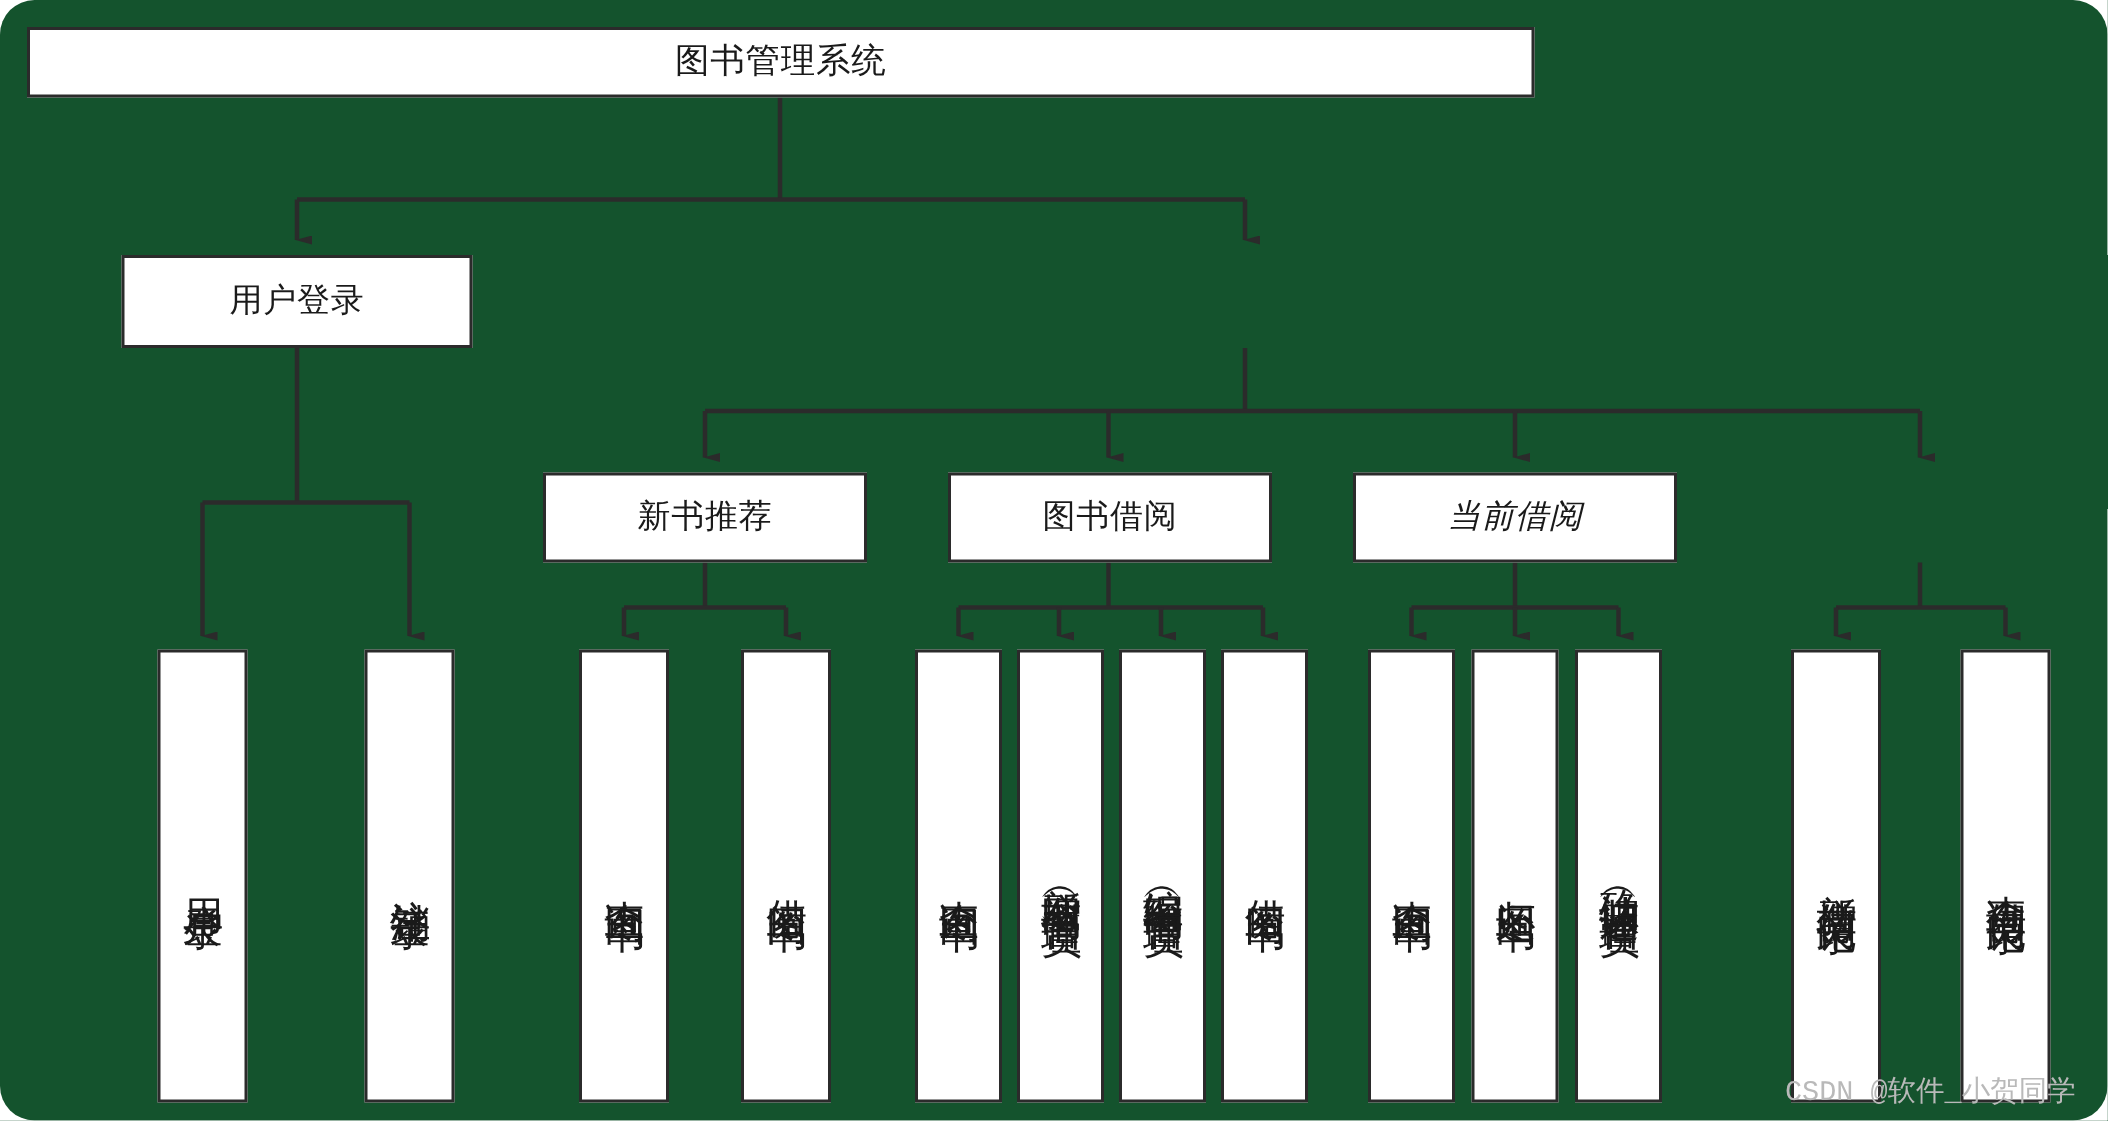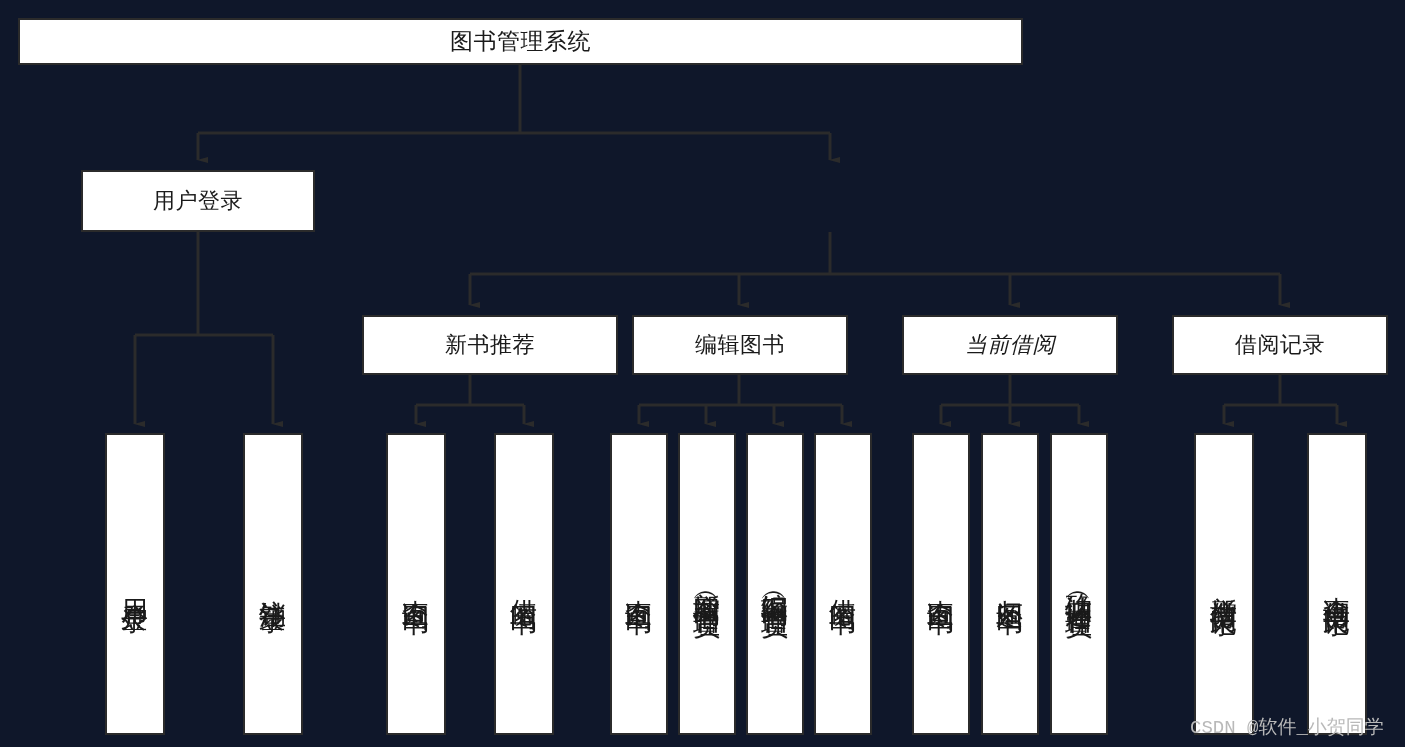--- a/index.html
+++ b/index.html
@@ -7,22 +7,23 @@
     padding: 0;
     background: #ffffff;
   }
   body {
     font-family: "DejaVu Sans", "Liberation Sans", sans-serif;
   }
   #canvas {
     position: relative;
     width: 1405px;
     height: 747px;
-    background: #0f172a;
+    background: #14532d;
     overflow: hidden;
+    border-radius: 23px;
   }
   svg.diagram {
     position: absolute;
     left: 0;
     top: 0;
     width: 1405px;
     height: 747px;
   }
   .node-box {
     position: absolute;
@@ -122,31 +123,28 @@
   </svg>
 
   <div class="node-box" style="left:18px; top:18px; width:1005px; height:47px;">
     <span class="node-label h-label title-label">图书管理系统</span>
   </div>
 
   <div class="node-box" style="left:81px; top:170px; width:234px; height:62px;">
     <span class="node-label h-label">用户登录</span>
   </div>
 
-  <div class="node-box" style="left:362px; top:315px; width:256px; height:60px;">
+  <div class="node-box" style="left:362px; top:315px; width:216px; height:60px;">
     <span class="node-label h-label">新书推荐</span>
   </div>
   <div class="node-box" style="left:632px; top:315px; width:216px; height:60px;">
-    <span class="node-label h-label">编辑图书</span>
+    <span class="node-label h-label">图书借阅</span>
   </div>
   <div class="node-box" style="left:902px; top:315px; width:216px; height:60px;font-style:italic;">
     <span class="node-label h-label">当前借阅</span>
-  </div>
-  <div class="node-box" style="left:1172px; top:315px; width:216px; height:60px;">
-    <span class="node-label h-label">借阅记录</span>
   </div>
 
   <div class="node-box" style="left:105px; top:433px; width:60px; height:302px;">
     <span class="node-label v-label">用户登录</span>
   </div>
   <div class="node-box" style="left:243px; top:433px; width:60px; height:302px;">
     <span class="node-label v-label">注销登录</span>
   </div>
 
   <div class="node-box" style="left:386px; top:433px; width:60px; height:302px;">

